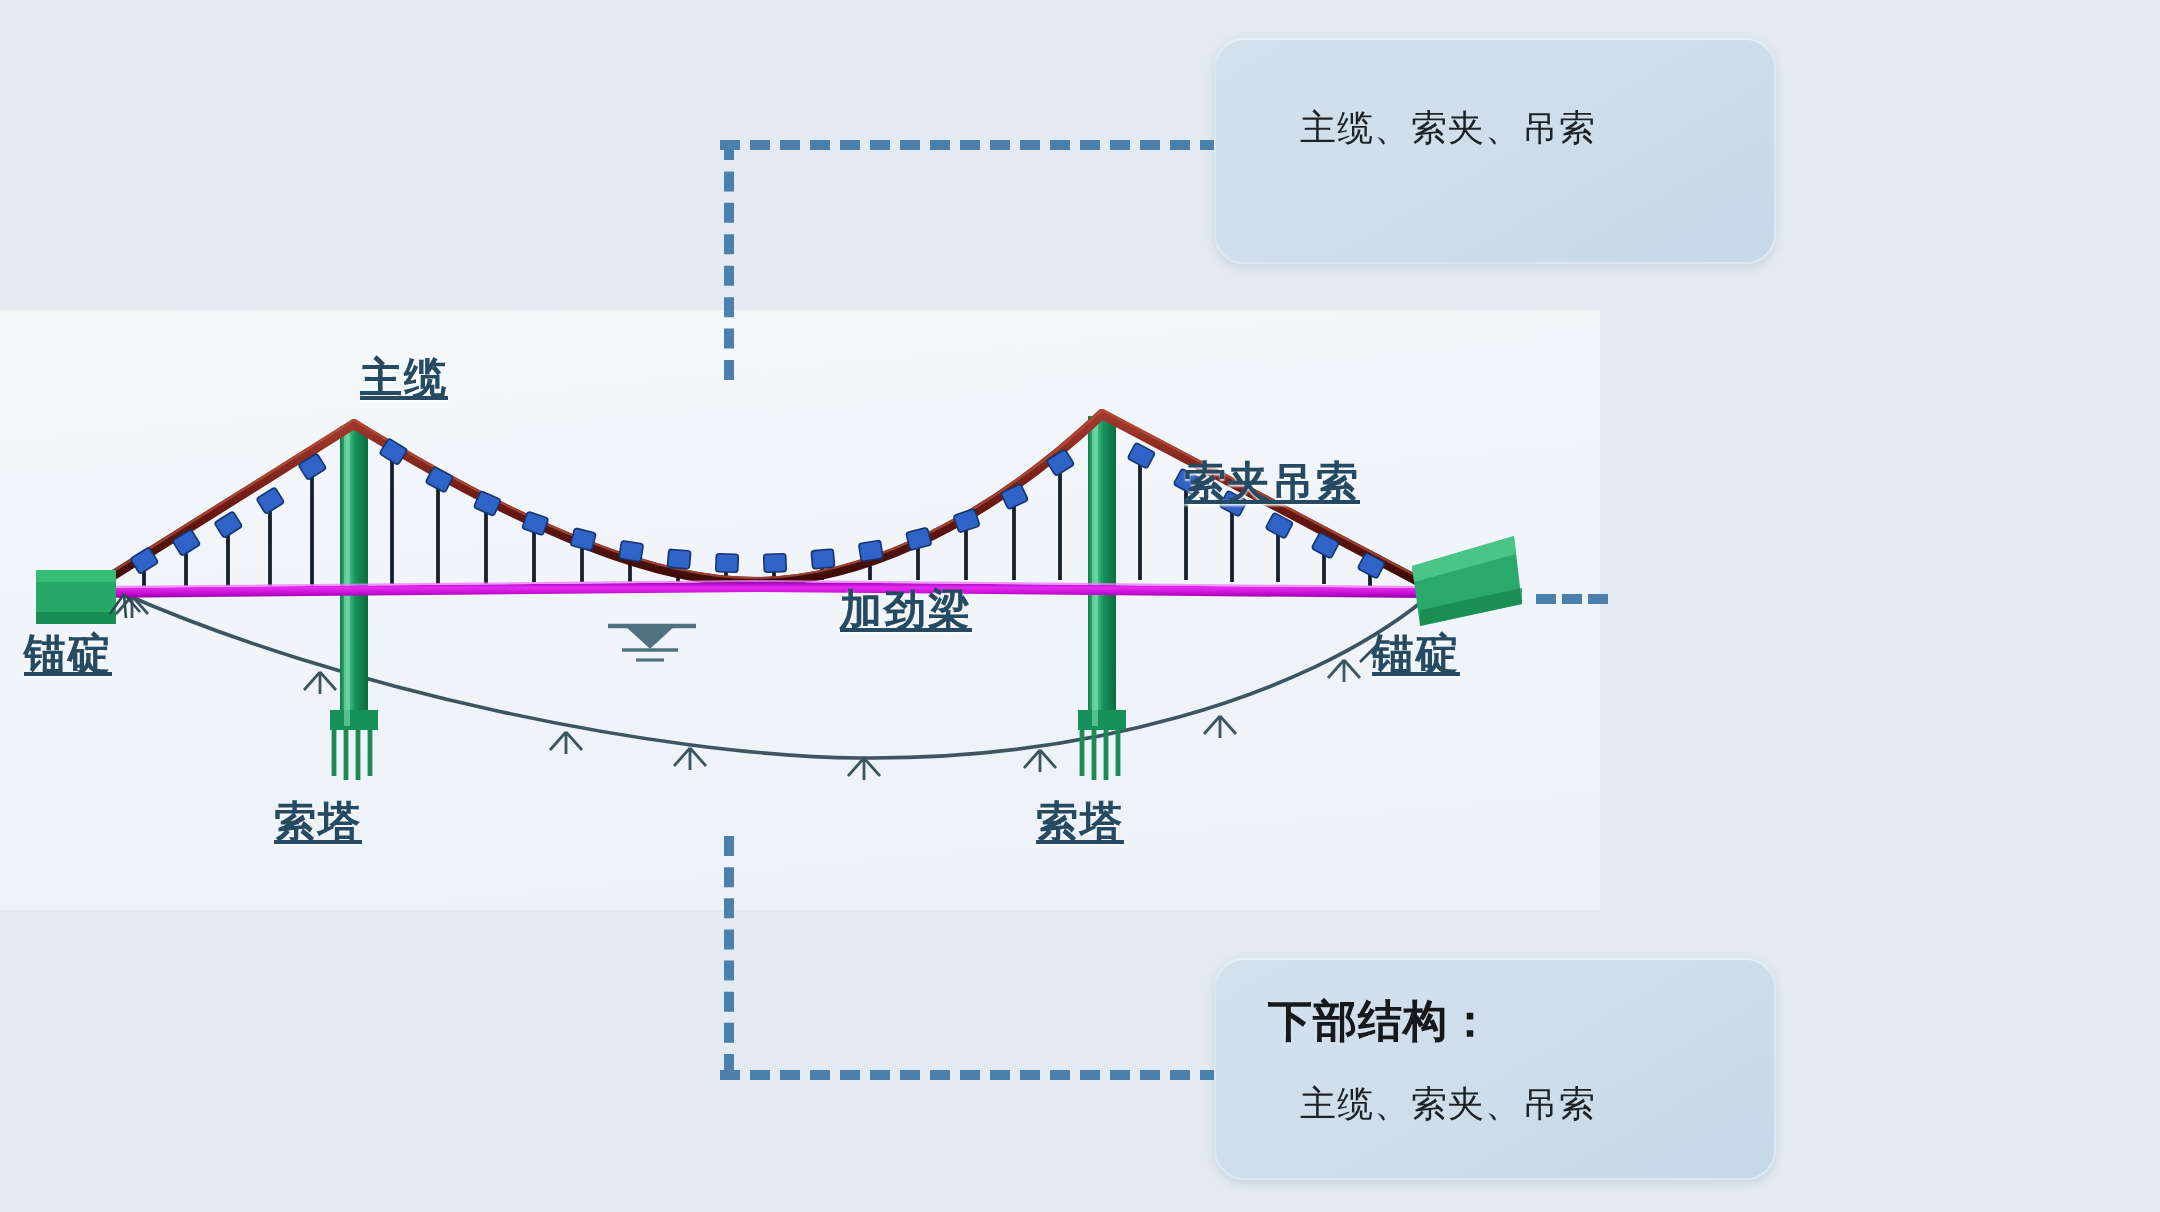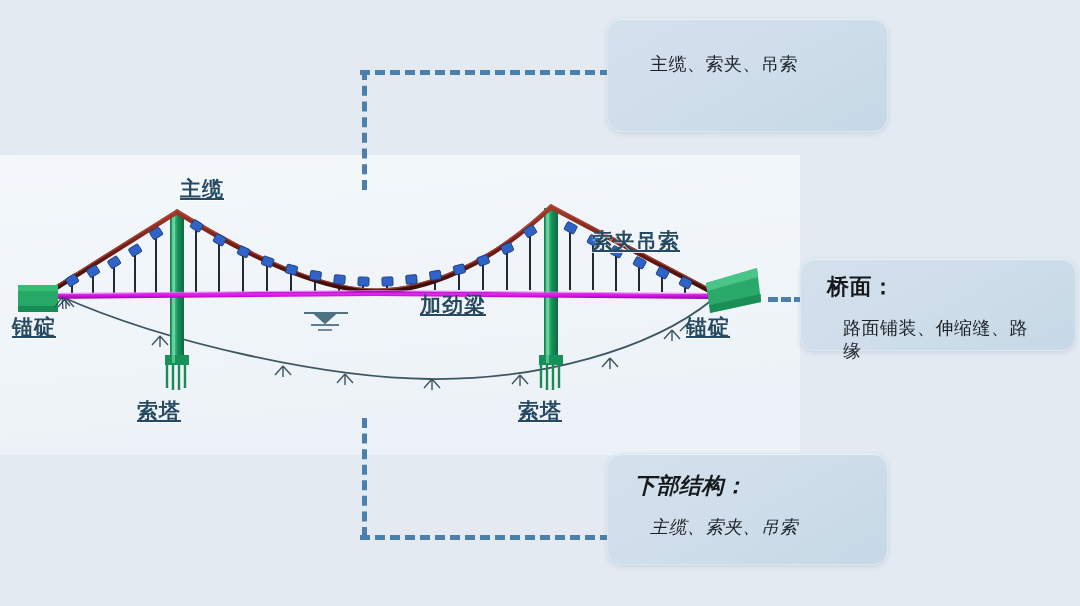--- a/index.html
+++ b/index.html
@@ -25,21 +25,21 @@
   }
   .callout .c-title{
     font-size:22px;font-weight:bold;color:#16191c;
     letter-spacing:.5px;line-height:1.25;margin:0 0 9px 0;
   }
   .callout .c-body{
     font-size:18px;color:#1d2226;line-height:1.3;margin:16px;letter-spacing:.5px;
   }
   #callout-top{left:607px;top:18px;width:281px;height:114px;}
   #callout-right{left:800px;top:258px;width:276px;height:93px;padding-top:14px;}
-  #callout-bottom{left:607px;top:453px;width:281px;height:112px;font-style:italic;}
+  #callout-bottom{left:607px;top:478px;width:281px;height:112px;}
 
   
   .dash-h{position:absolute;height:0;border-top:5px dashed #4a80ab;}
   .dash-v{position:absolute;width:0;border-left:5px dashed #4a80ab;}
   #conn-top-h{left:360px;top:70px;width:250px;}
   #conn-top-v{left:362px;top:70px;height:120px;}
   #conn-bot-h{left:360px;top:535px;width:250px;}
   #conn-bot-v{left:362px;top:418px;height:119px;}
   #conn-right-h{left:768px;top:297px;width:36px;}
 
@@ -251,23 +251,19 @@
   <div class="dash-h" id="conn-top-h"></div>
   <div class="dash-v" id="conn-top-v"></div>
   <div class="dash-h" id="conn-right-h"></div>
   <div class="dash-h" id="conn-bot-h"></div>
   <div class="dash-v" id="conn-bot-v"></div>
 
   <div class="callout" id="callout-top">
     <div class="c-body">主缆、索夹、吊索</div>
   </div>
 
-  <div class="callout" id="callout-right">
-    <div class="c-title">桥面：</div>
-    <div class="c-body">路面铺装、伸缩缝、路缘</div>
-  </div>
 
   <div class="callout" id="callout-bottom">
     <div class="c-title">下部结构：</div>
     <div class="c-body">主缆、索夹、吊索</div>
   </div>
 
 </div>
 
 </body></html>

